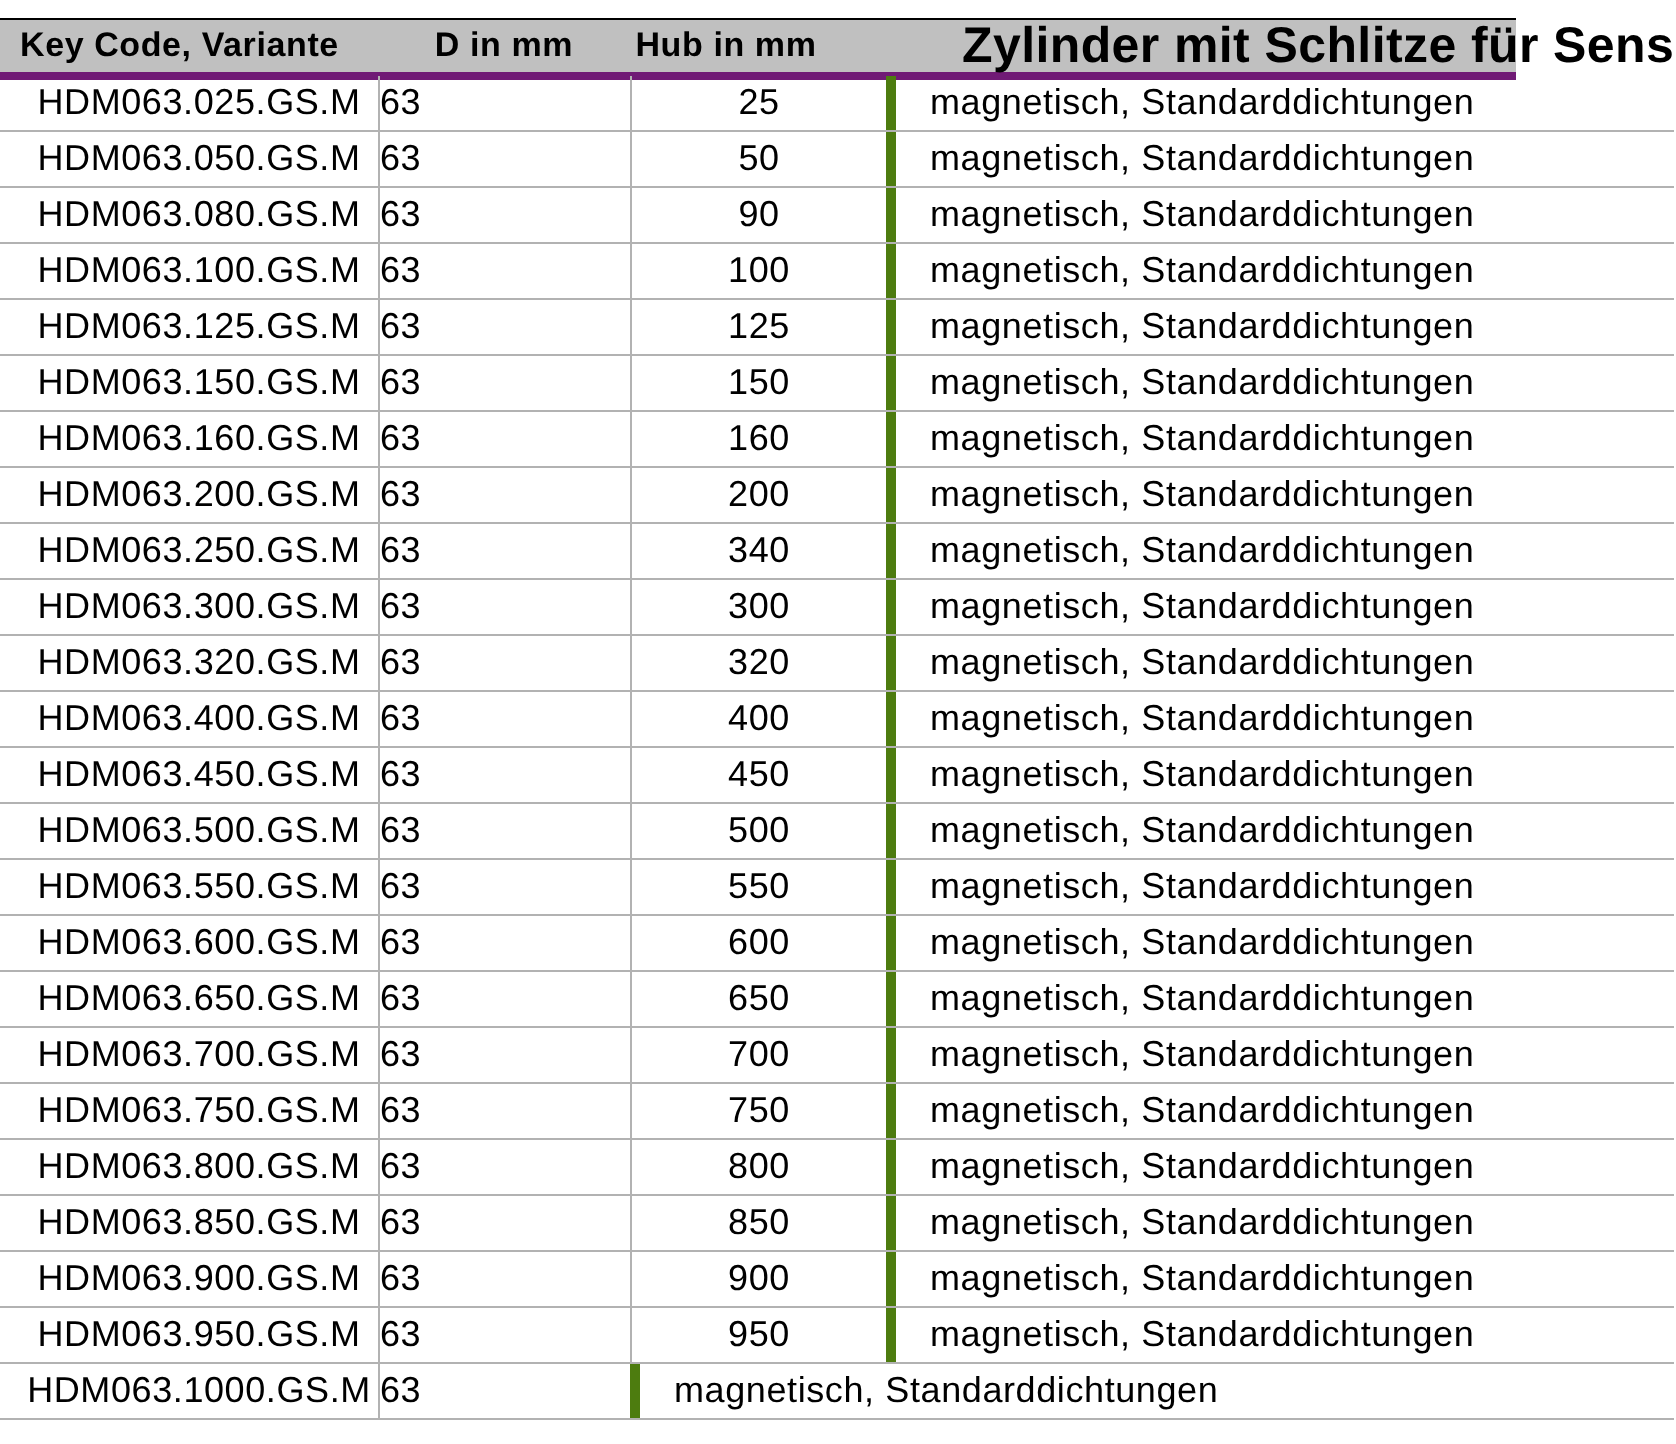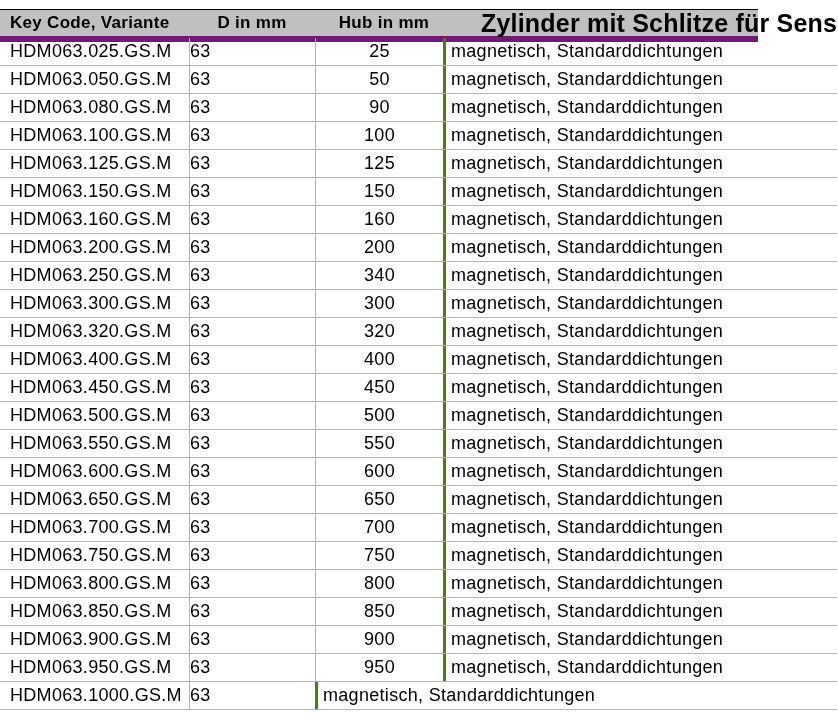--- a/index.html
+++ b/index.html
@@ -14,35 +14,35 @@
   }
   
   .header-band {
     position: absolute;
     left: 0;
     top: 9px;
     width: 758px;
     height: 26px;
     background: #c0c0c0;
     border-top: 1px solid #000000;
-    border-bottom: 6px solid #701a75;
+    border-bottom: 4px solid #701a75;
   }
   .h-label {
     position: absolute;
     top: 0;
     height: 26px;
     line-height: 26px;
     font-weight: bold;
     font-size: 17px;
     letter-spacing: 0.3px;
     white-space: nowrap;
   }
   .h-col1 { left: 10px; }
   .h-col2 { left: 189px; width: 126px; text-align: center; }
-  .h-col3 { left: 320px; width: 128px; text-align: center; }
+  .h-col3 { left: 299px; width: 128px; text-align: center; }
   .h-col4 { left: 481px; font-size: 25px; letter-spacing: 0.2px; }
   
   .tbody {
     position: absolute;
     left: 0;
     top: 38px;
     width: 837px;
   }
   .row {
     display: flex;
@@ -51,24 +51,24 @@
   }
   .cell {
     box-sizing: border-box;
     height: 27px;
     line-height: 27px;
     font-size: 18px;
     letter-spacing: 0.3px;
     white-space: nowrap;
     overflow: hidden;
   }
-  .c1 { width: 189px; padding-left: 10px; text-align: left; }
+  .c1 { width: 189px; padding-left: 10px; text-align: center; }
   .c2 { width: 126px; border-left: 1px solid #b2b2b2; text-align: left; }
   .c3 { width: 128px; border-left: 1px solid #b2b2b2; text-align: center; }
-  .c4 { flex: 1; border-left: 3px solid #4d7c0f; padding-left: 5px; text-align: left; }
+  .c4 { flex: 1; border-left: 5px solid #4d7c0f; padding-left: 17px; text-align: left; }
 </style>
 </head>
 <body>
 
 <div class="page">
 
   <div class="header-band">
     <div class="h-label h-col1">Key Code, Variante</div>
     <div class="h-label h-col2">D in mm</div>
     <div class="h-label h-col3">Hub in mm</div>

